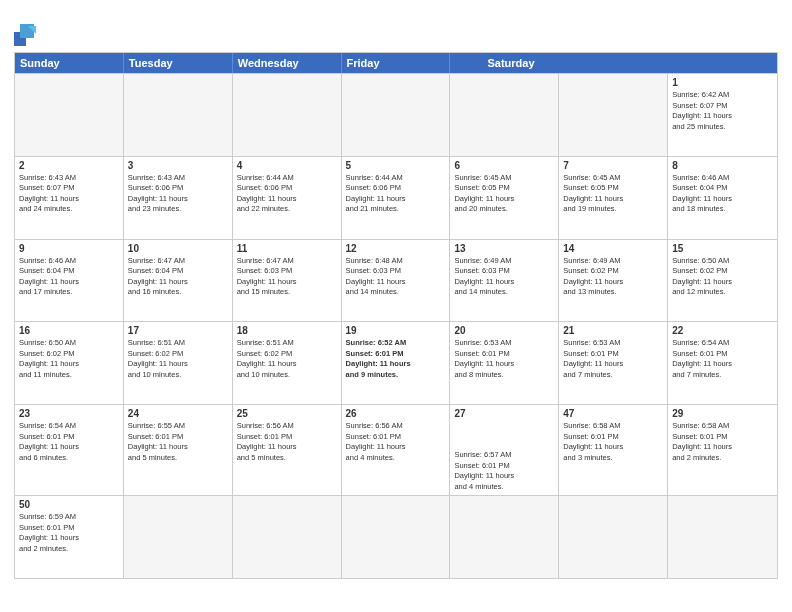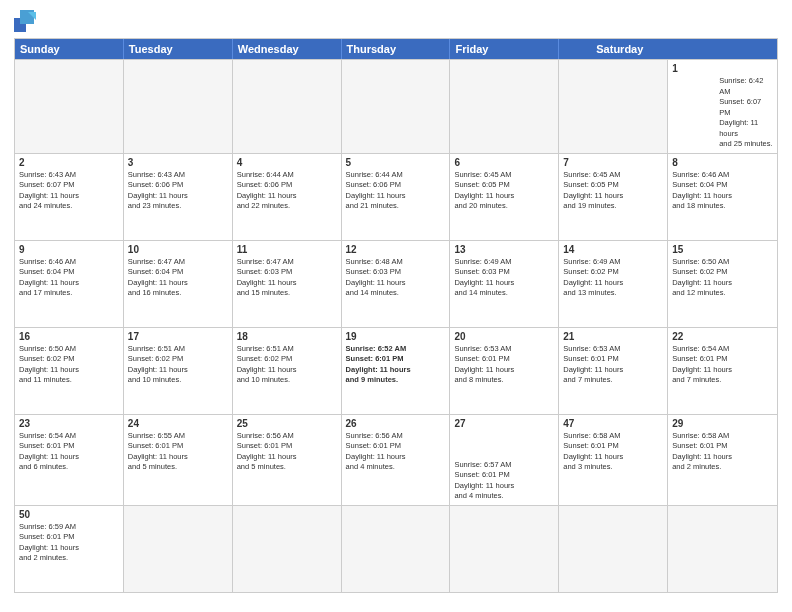--- a/index.html
+++ b/index.html
@@ -6,21 +6,21 @@
     body {
       width: 792px;
       height: 612px;
       font-family: Arial, sans-serif;
       background: #fff;
       overflow: hidden;
     }
     .page {
       width: 792px;
       height: 603px;
-      padding: 10px 14px;
+      padding: 24px 14px;
       display: flex;
       flex-direction: column;
     }
     .header {
       display: flex;
       align-items: flex-start;
       justify-content: space-between;
       margin-bottom: 6px;
     }
     .logo {
@@ -123,35 +123,34 @@
       <div class="month-title"></div>
       <div class="location"></div>
     </div>
   </div>
 
   <div class="calendar">
     <div class="cal-header" id="cal-header">
         <div class="cal-header-cell">Sunday</div>
         <div class="cal-header-cell">Tuesday</div>
         <div class="cal-header-cell">Wednesday</div>
-        <div class="cal-header-cell">Thursday</div>
         <div class="cal-header-cell">Friday</div>
         <div class="cal-header-cell">Saturday</div>
       </div>
     <div class="cal-body" id="cal-body">
         <div class="cal-row">
           <div class="cal-cell empty"></div>
           <div class="cal-cell empty"></div>
           <div class="cal-cell empty"></div>
           <div class="cal-cell empty"></div>
           <div class="cal-cell empty"></div>
           <div class="cal-cell empty"></div>
           <div class="cal-cell">
             <span class="day-num">1</span>
-            <div class="cell-text" style="white-space: pre-line; margin-left: 47px;">Sunrise: 6:42 AM
+            <div class="cell-text" style="white-space: pre-line;">Sunrise: 6:42 AM
 Sunset: 6:07 PM
 Daylight: 11 hours
 and 25 minutes.</div>
           </div>
         </div>
         <div class="cal-row">
           <div class="cal-cell">
             <span class="day-num">2</span>
             <div class="cell-text" style="white-space: pre-line;">Sunrise: 6:43 AM
 Sunset: 6:07 PM

